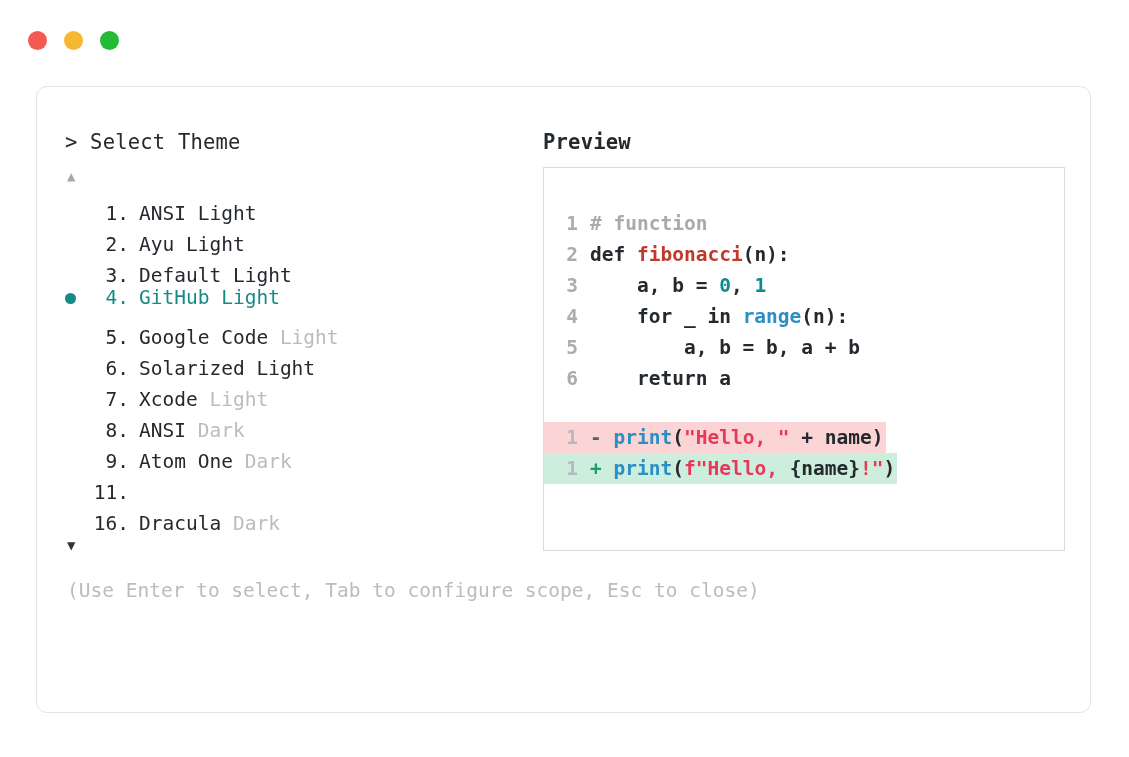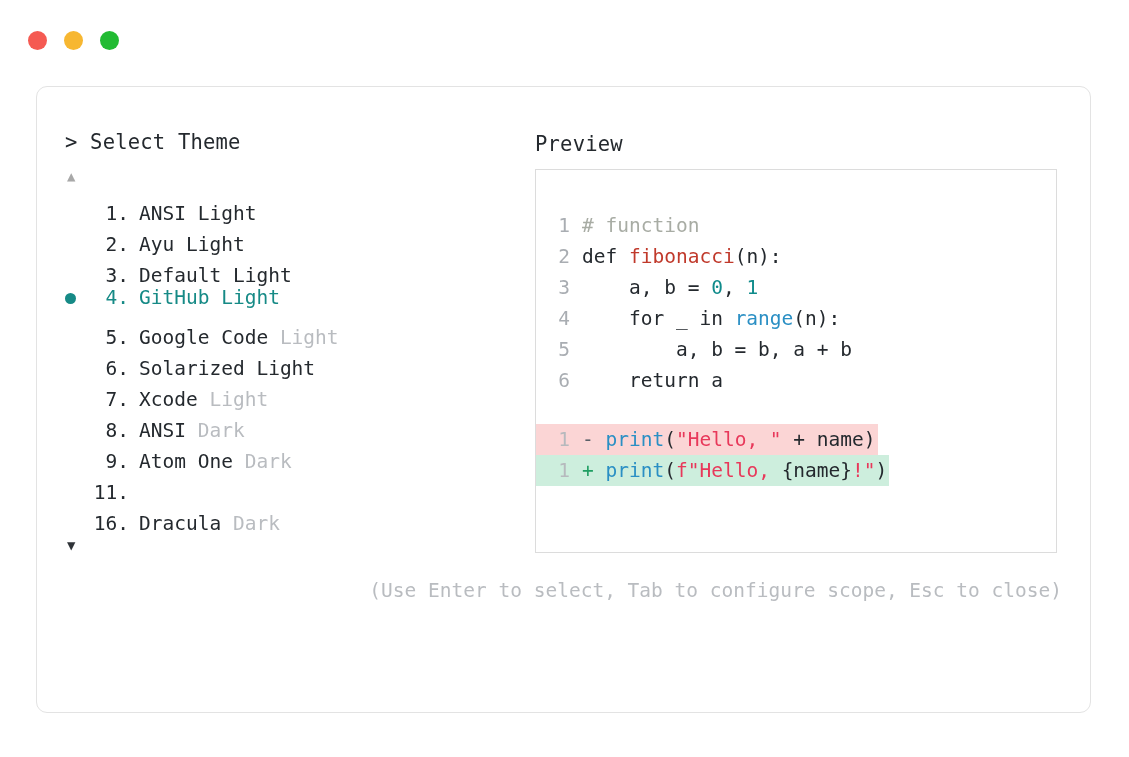--- a/index.html
+++ b/index.html
@@ -50,28 +50,30 @@
     left: 0;
     top: 0;
     right: 0;
     bottom: 0;
     padding: 42px 28px 0 28px;
   }
 
   
   .columns {
     display: flex;
-    align-items: center;
+    align-items: flex-start;
+    gap: 8px;
   }
   .col-left {
     width: 470px;
     flex: 0 0 470px;
   }
   .col-right {
     flex: 1 1 auto;
+    font-weight: bold;
   }
 
   .col-heading {
     font-size: 20.5px;
     line-height: 26px;
     color: #24292e;
     letter-spacing: 0.2px;
     white-space: pre;
     margin: 0 0 12px 0;
   }
@@ -194,21 +196,20 @@
   .sign-add { color: #1e9e62; }
 
   
   .hint {
     margin-top: 24px;
     padding-left: 2px;
     font-size: 19.5px;
     line-height: 26px;
     color: #b9bcc0;
     white-space: pre;
-    text-align: right;
   }
 </style>
 </head>
 <body>
 
 <div class="window-dots">
   <div class="dot dot-close"></div>
   <div class="dot dot-min"></div>
   <div class="dot dot-max"></div>
 </div>

